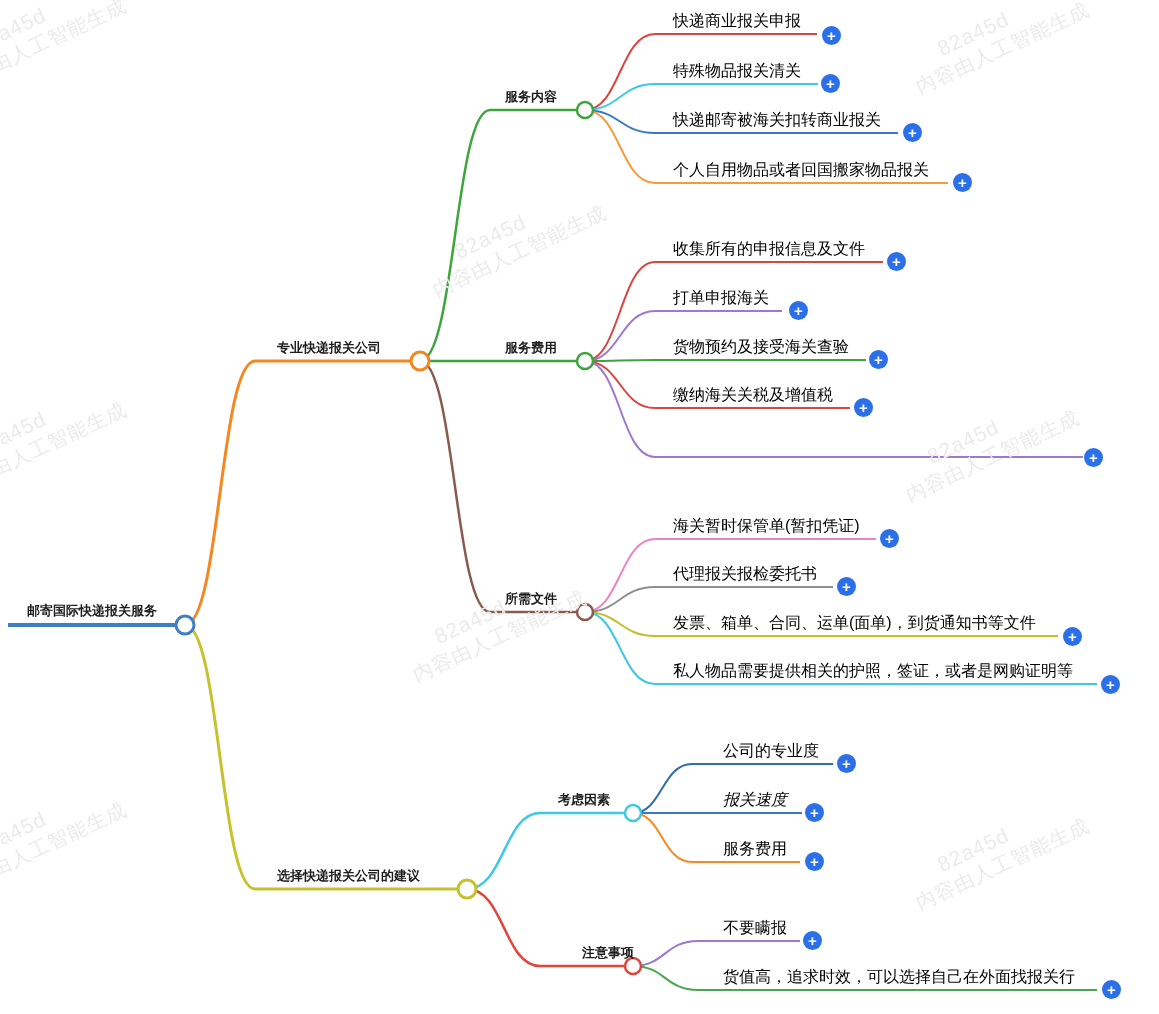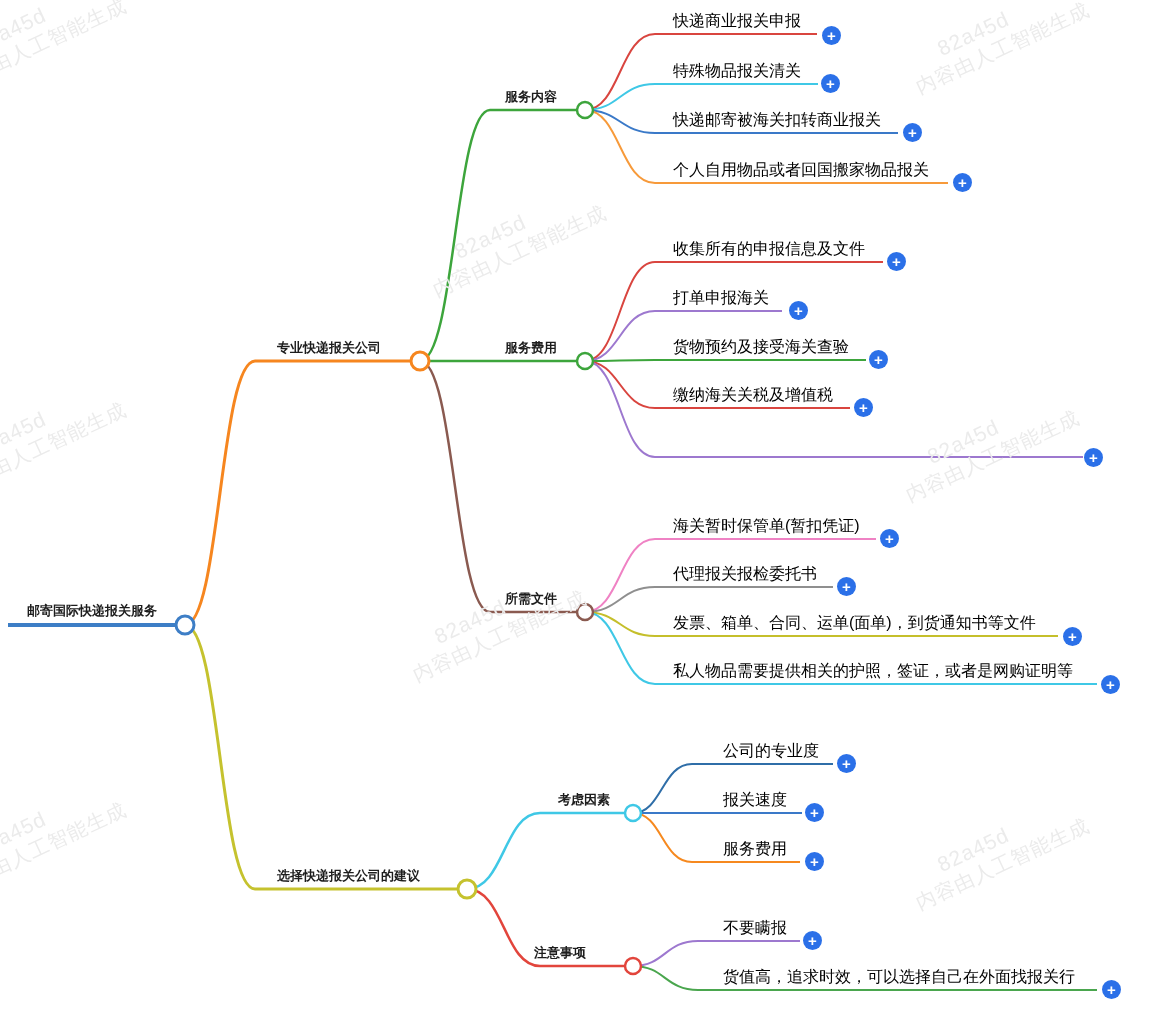--- a/index.html
+++ b/index.html
@@ -110,39 +110,39 @@
     <circle cx="633" cy="966" r="8" fill="#fff" stroke="#e2453c" stroke-width="2.5"></circle>
   </svg>
 
   <div class="label node" style="left:10px;top:600px;margin-left:17px;">邮寄国际快递报关服务</div>
   <div class="label node" style="left:277px;top:337px;">专业快递报关公司</div>
   <div class="label node" style="left:277px;top:865px;">选择快递报关公司的建议</div>
   <div class="label node" style="left:505px;top:86px;">服务内容</div>
   <div class="label node" style="left:505px;top:337px;">服务费用</div>
   <div class="label node" style="left:505px;top:588px;">所需文件</div>
   <div class="label node" style="left:558px;top:789px;">考虑因素</div>
-  <div class="label node" style="left:534px;top:942px;text-align:right;">注意事项</div>
+  <div class="label node" style="left:582px;top:942px;text-align:right;">注意事项</div>
 
   <div class="label" style="left:673px;top:10px;">快递商业报关申报</div>
   <div class="label" style="left:673px;top:60px;">特殊物品报关清关</div>
   <div class="label" style="left:673px;top:109px;">快递邮寄被海关扣转商业报关</div>
   <div class="label" style="left:673px;top:159px;">个人自用物品或者回国搬家物品报关</div>
 
   <div class="label" style="left:673px;top:238px;">收集所有的申报信息及文件</div>
   <div class="label" style="left:673px;top:287px;">打单申报海关</div>
   <div class="label" style="left:673px;top:336px;">货物预约及接受海关查验</div>
   <div class="label" style="left:673px;top:384px;">缴纳海关关税及增值税</div>
 
   <div class="label" style="left:673px;top:515px;">海关暂时保管单(暂扣凭证)</div>
   <div class="label" style="left:673px;top:563px;">代理报关报检委托书</div>
   <div class="label" style="left:673px;top:612px;">发票、箱单、合同、运单(面单)，到货通知书等文件</div>
   <div class="label" style="left:673px;top:660px;">私人物品需要提供相关的护照，签证，或者是网购证明等</div>
 
   <div class="label" style="left:723px;top:740px;">公司的专业度</div>
-  <div class="label" style="left:723px;top:789px;">报关速度</div>
+  <div class="label" style="left:723px;top:789px;font-style:italic;">报关速度</div>
   <div class="label" style="left:723px;top:838px;">服务费用</div>
 
   <div class="label" style="left:723px;top:917px;">不要瞒报</div>
   <div class="label" style="left:723px;top:966px;">货值高，追求时效，可以选择自己在外面找报关行</div>
 
   <div class="plus" style="left:822px;top:26px;">
       <span>+</span>
     </div>
   <div class="plus" style="left:821px;top:74px;">
       <span>+</span>

